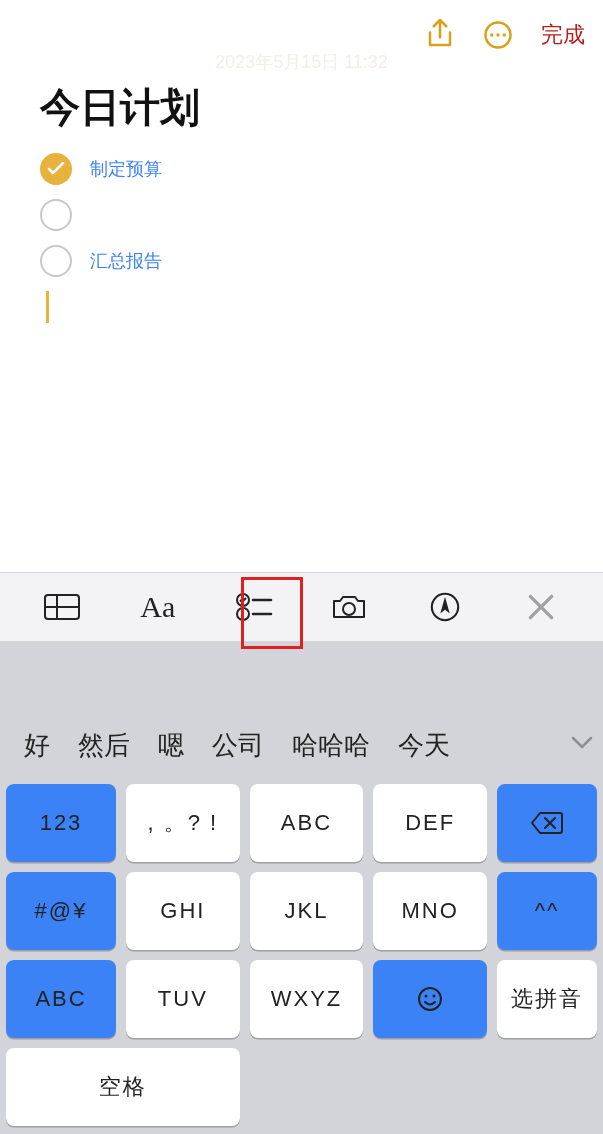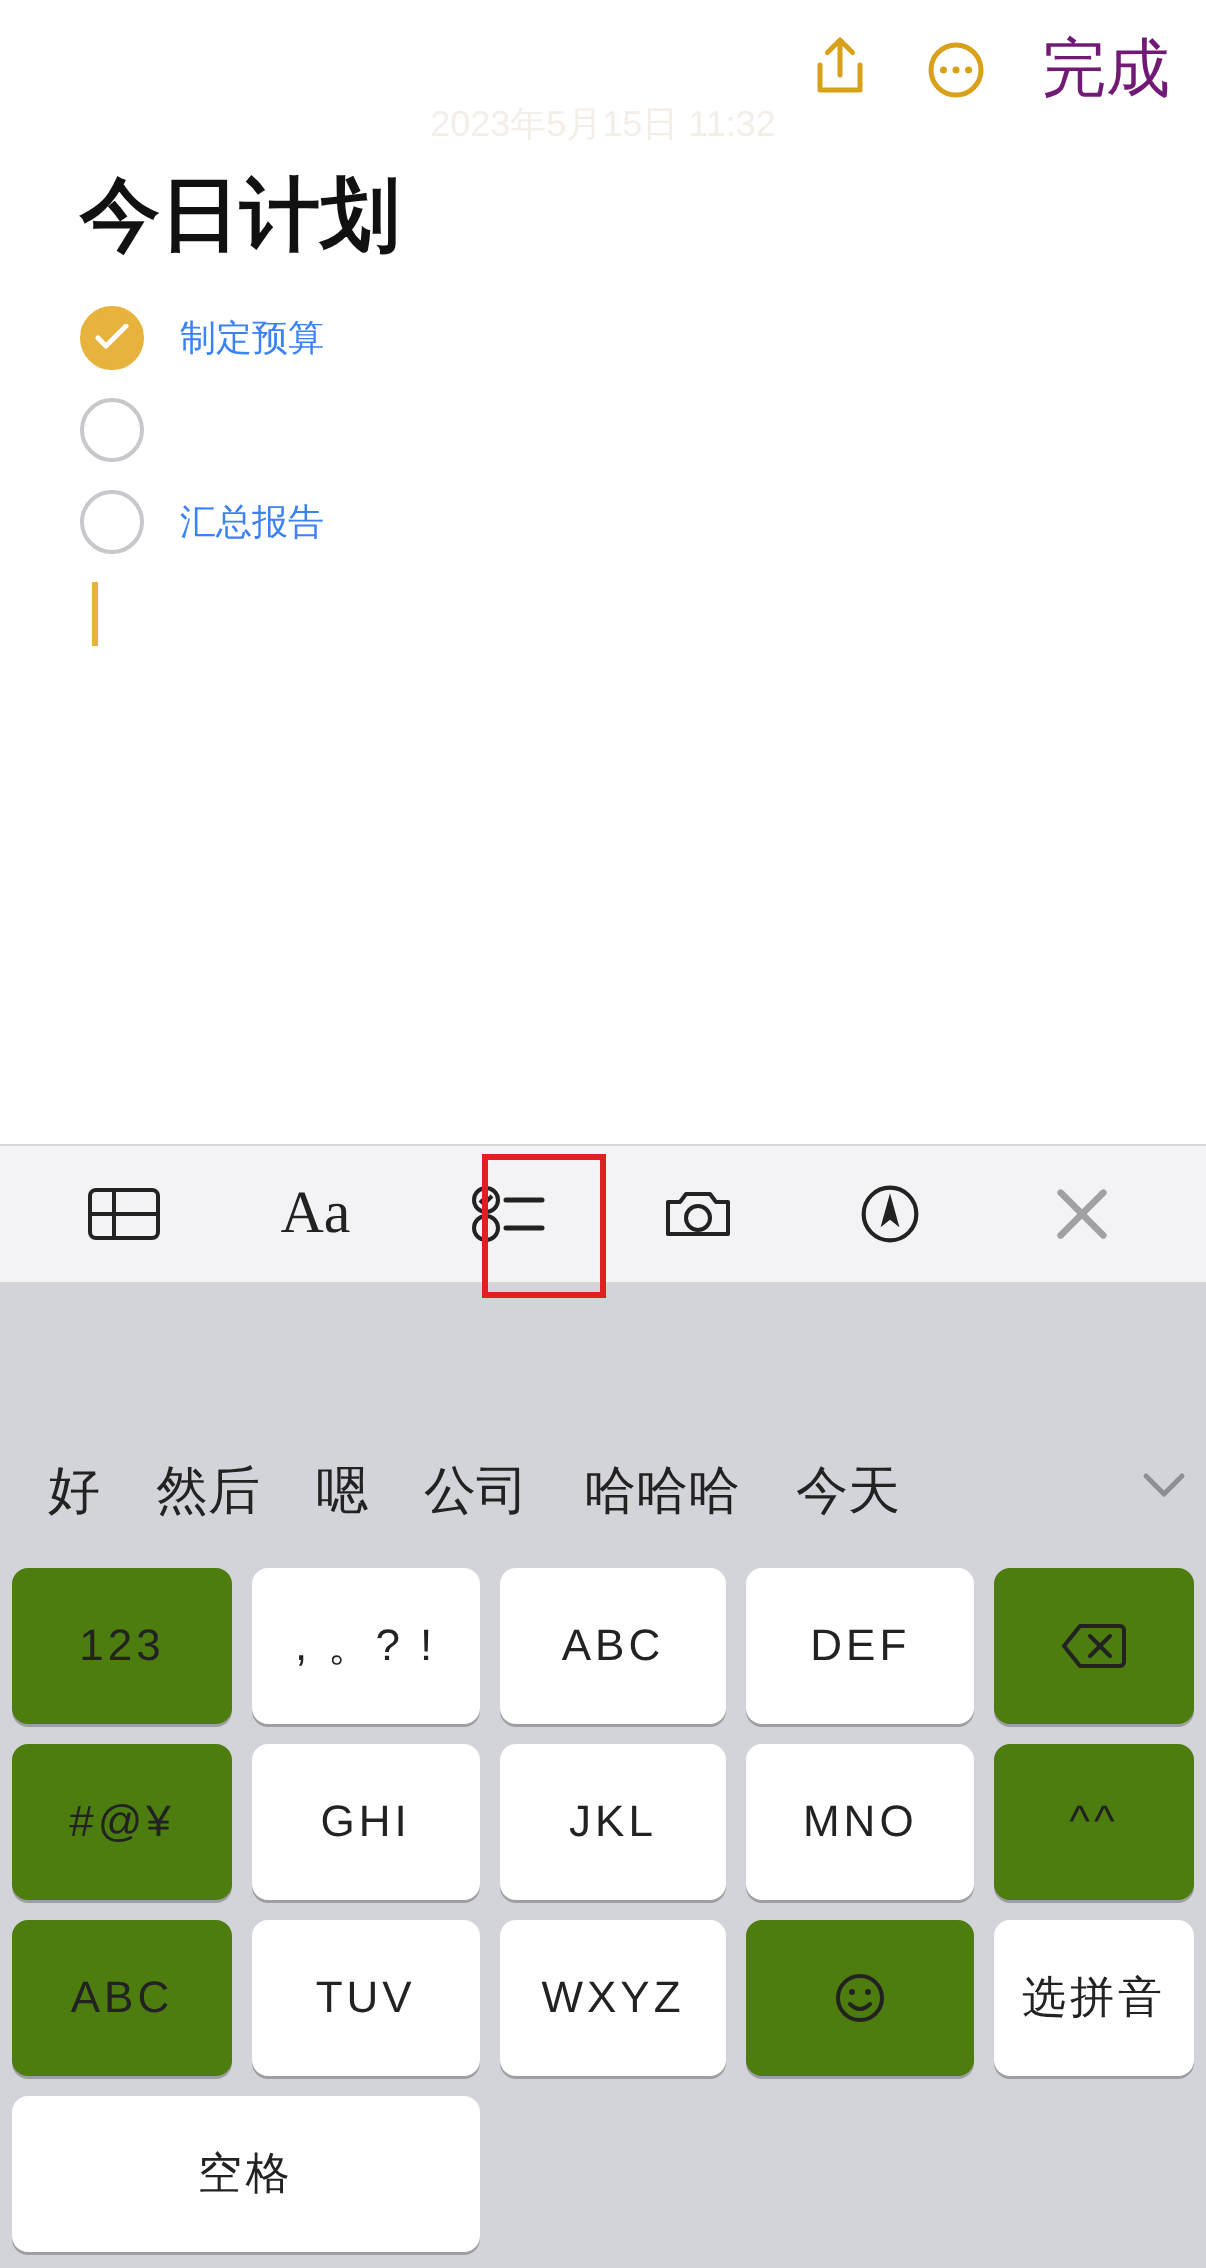--- a/index.html
+++ b/index.html
@@ -4,21 +4,21 @@
   <style>
     * { margin: 0; padding: 0; box-sizing: border-box; font-family: -apple-system, "PingFang SC", "Helvetica Neue", sans-serif; }
     body { width: 603px; height: 1134px; background: #fff; overflow: hidden; display: flex; flex-direction: column; }
 
     .navbar { height: 70px; display: flex; align-items: center; padding: 0 18px 0 8px; }
     .back { display: flex; align-items: center; color: #d9a11a; font-size: 24px; }
     .back-chevron { width: 20px; height: 34px; margin-right: 4px; }
     .spacer { flex: 1; }
     .nav-icons { display: flex; align-items: center; gap: 28px; }
     .nav-icon { width: 30px; height: 36px; color: #d9a11a; }
-    .done { color: #701a75; font-size: 32px; font-weight: 500; }
+    .done { color: #b91c1c; font-size: 22px; font-weight: 500; }
     .watermark { position: absolute; left: 0; right: 0; top: 50px; text-align: center; color: #f3eee8; font-size: 18px; pointer-events: none; }
 
     .note-area { padding: 10px 52px 0 40px; flex: 0 0 auto; }
     .note-title { font-size: 40px; font-weight: 700; margin-bottom: 18px; color: #111; }
     .check-row { display: flex; align-items: center; margin-bottom: 14px; }
     .circle { width: 32px; height: 32px; border-radius: 50%; border: 2px solid #c7c7cc; display: flex; align-items: center; justify-content: center; margin-right: 18px; flex-shrink: 0; }
     .circle.checked { background: #e7b33d; border-color: #e7b33d; }
     .circle.checked svg { color: #fff; }
     .check-text { font-size: 18px; color: #3b82f6; }
     .cursor { width: 3px; height: 32px; background: #e7b33d; margin-left: 6px; margin-top: 4px; }
@@ -33,21 +33,21 @@
     .highlight { position: absolute; border: 3px solid #e02020; width: 62px; height: 72px; left: 241px; top: 577px; pointer-events: none; }
 
     .kb-gap { height: 70px; background: #d2d4d9; }
 
     .suggest { height: 66px; background: #d2d4d9; display: flex; align-items: center; padding: 0 10px; }
     .sug-item { font-size: 26px; color: #222; padding: 0 14px; white-space: nowrap; }
     .sug-chevron { margin-left: auto; color: #8e8e93; }
 
     .keyboard { background: #d2d4d9; padding: 6px 6px 8px 6px; display: flex; flex-direction: column; gap: 10px; }
     .key { background: #fff; border-radius: 8px; box-shadow: 0 1.5px 0 rgba(0,0,0,.25); display: flex; align-items: center; justify-content: center; font-size: 22px; color: #222; height: 78px; letter-spacing: 2px; }
-    .key.fn { background: #4d7c0f; }
+    .key.fn { background: #3b82f6; }
     .kb-grid { display: grid; grid-template-columns: 110px 1fr 1fr 1fr 100px; grid-template-rows: 78px 78px 78px 78px; gap: 10px; }
     .span2 { grid-column: span 2; }
     .rowspan2 { grid-row: span 2; height: auto; }
   </style>
 </head>
 <body>
 
 <div class="navbar">
   <div class="spacer"></div>
   <div class="nav-icons">

